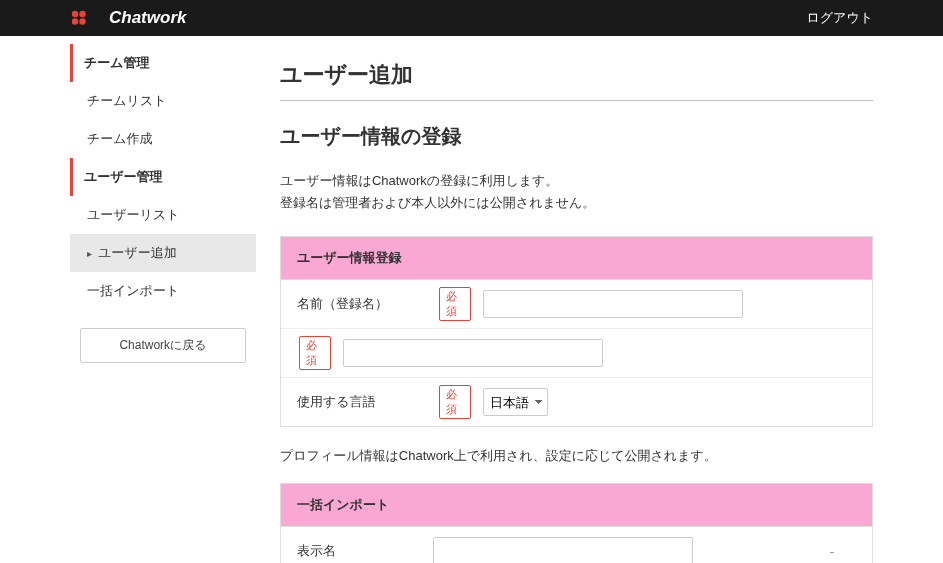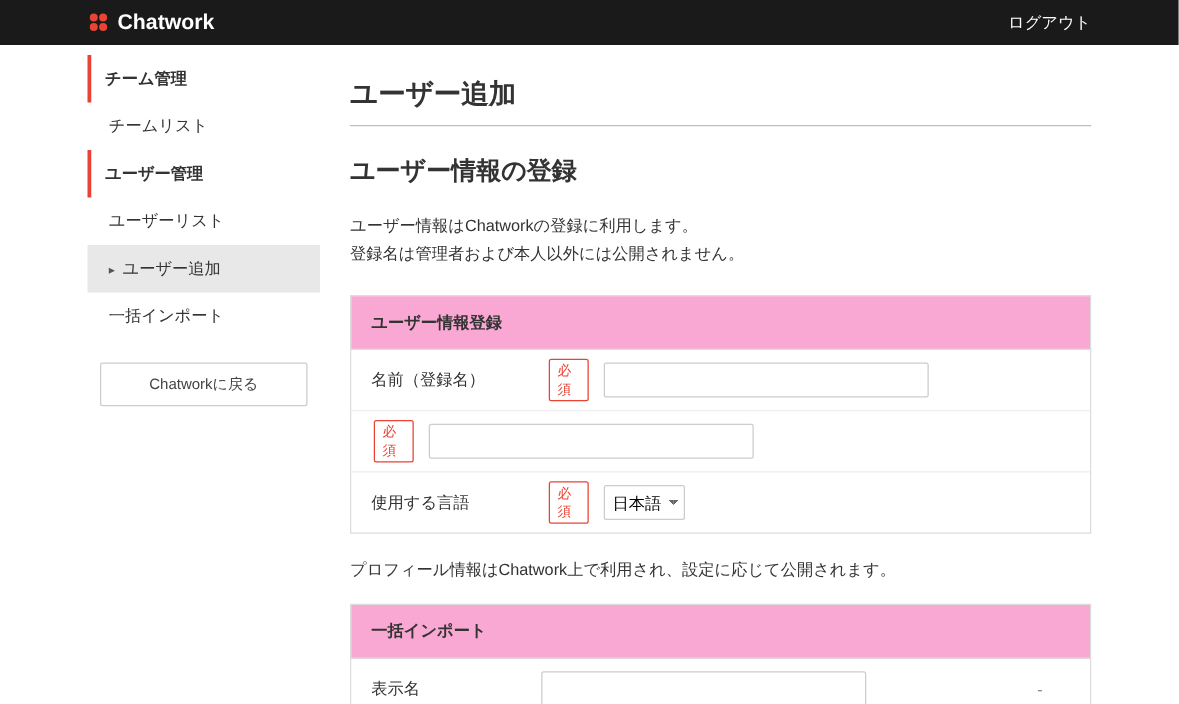--- a/index.html
+++ b/index.html
@@ -1,18 +1,18 @@
 <!DOCTYPE html>
 <html><head>
 <meta charset="utf-8">
 <style>
 * { margin: 0; padding: 0; box-sizing: border-box; }
 body { font-family: "Hiragino Kaku Gothic ProN", "メイリオ", Meiryo, sans-serif; font-size: 13px; color: #333; background: #fff; }
 .header { background: #1a1a1a; height: 36px; display: flex; align-items: center; justify-content: space-between; padding: 0 70px; }
-.logo { display: flex; align-items: center; gap: 6px; }
+.logo { display: flex; align-items: center; gap: 21px; font-style: italic; }
 .logo-icon svg { display: block; }
 .logo-text { color: #fff; font-size: 17px; font-weight: 600; }
 .logout { color: #fff; font-size: 13px; cursor: pointer; }
 
 .container { display: flex; padding: 0 0 0 70px; }
 .sidebar { width: 186px; flex-shrink: 0; padding-top: 8px; }
 .sidebar-item { padding: 10px 14px; font-size: 13px; cursor: pointer; border-left: 3px solid transparent; }
 .sidebar-section { font-weight: bold; border-left-color: #e94335; padding-left: 11px; }
 .sidebar-sub { font-weight: normal; color: #333; padding-left: 14px; }
 .sidebar-sub.active { background: #e8e8e8; font-weight: normal; }
@@ -53,20 +53,21 @@
     </span>
     <span class="logo-text">Chatwork</span>
   </div>
   <div class="logout">ログアウト</div>
 </div>
 
 <div class="container">
   <div class="sidebar">
     <div class="sidebar-item sidebar-section">チーム管理</div>
     <div class="sidebar-item sidebar-sub">チームリスト</div>
+    <div class="sidebar-item sidebar-sub">チーム作成</div>
     <div class="sidebar-item sidebar-section">ユーザー管理</div>
     <div class="sidebar-item sidebar-sub">ユーザーリスト</div>
     <div class="sidebar-item sidebar-sub active">ユーザー追加</div>
     <div class="sidebar-item sidebar-sub">一括インポート</div>
     <div class="back-btn">Chatworkに戻る</div>
   </div>
 
   <div class="main">
     <h1 class="page-title">ユーザー追加</h1>
     <hr class="hr">

